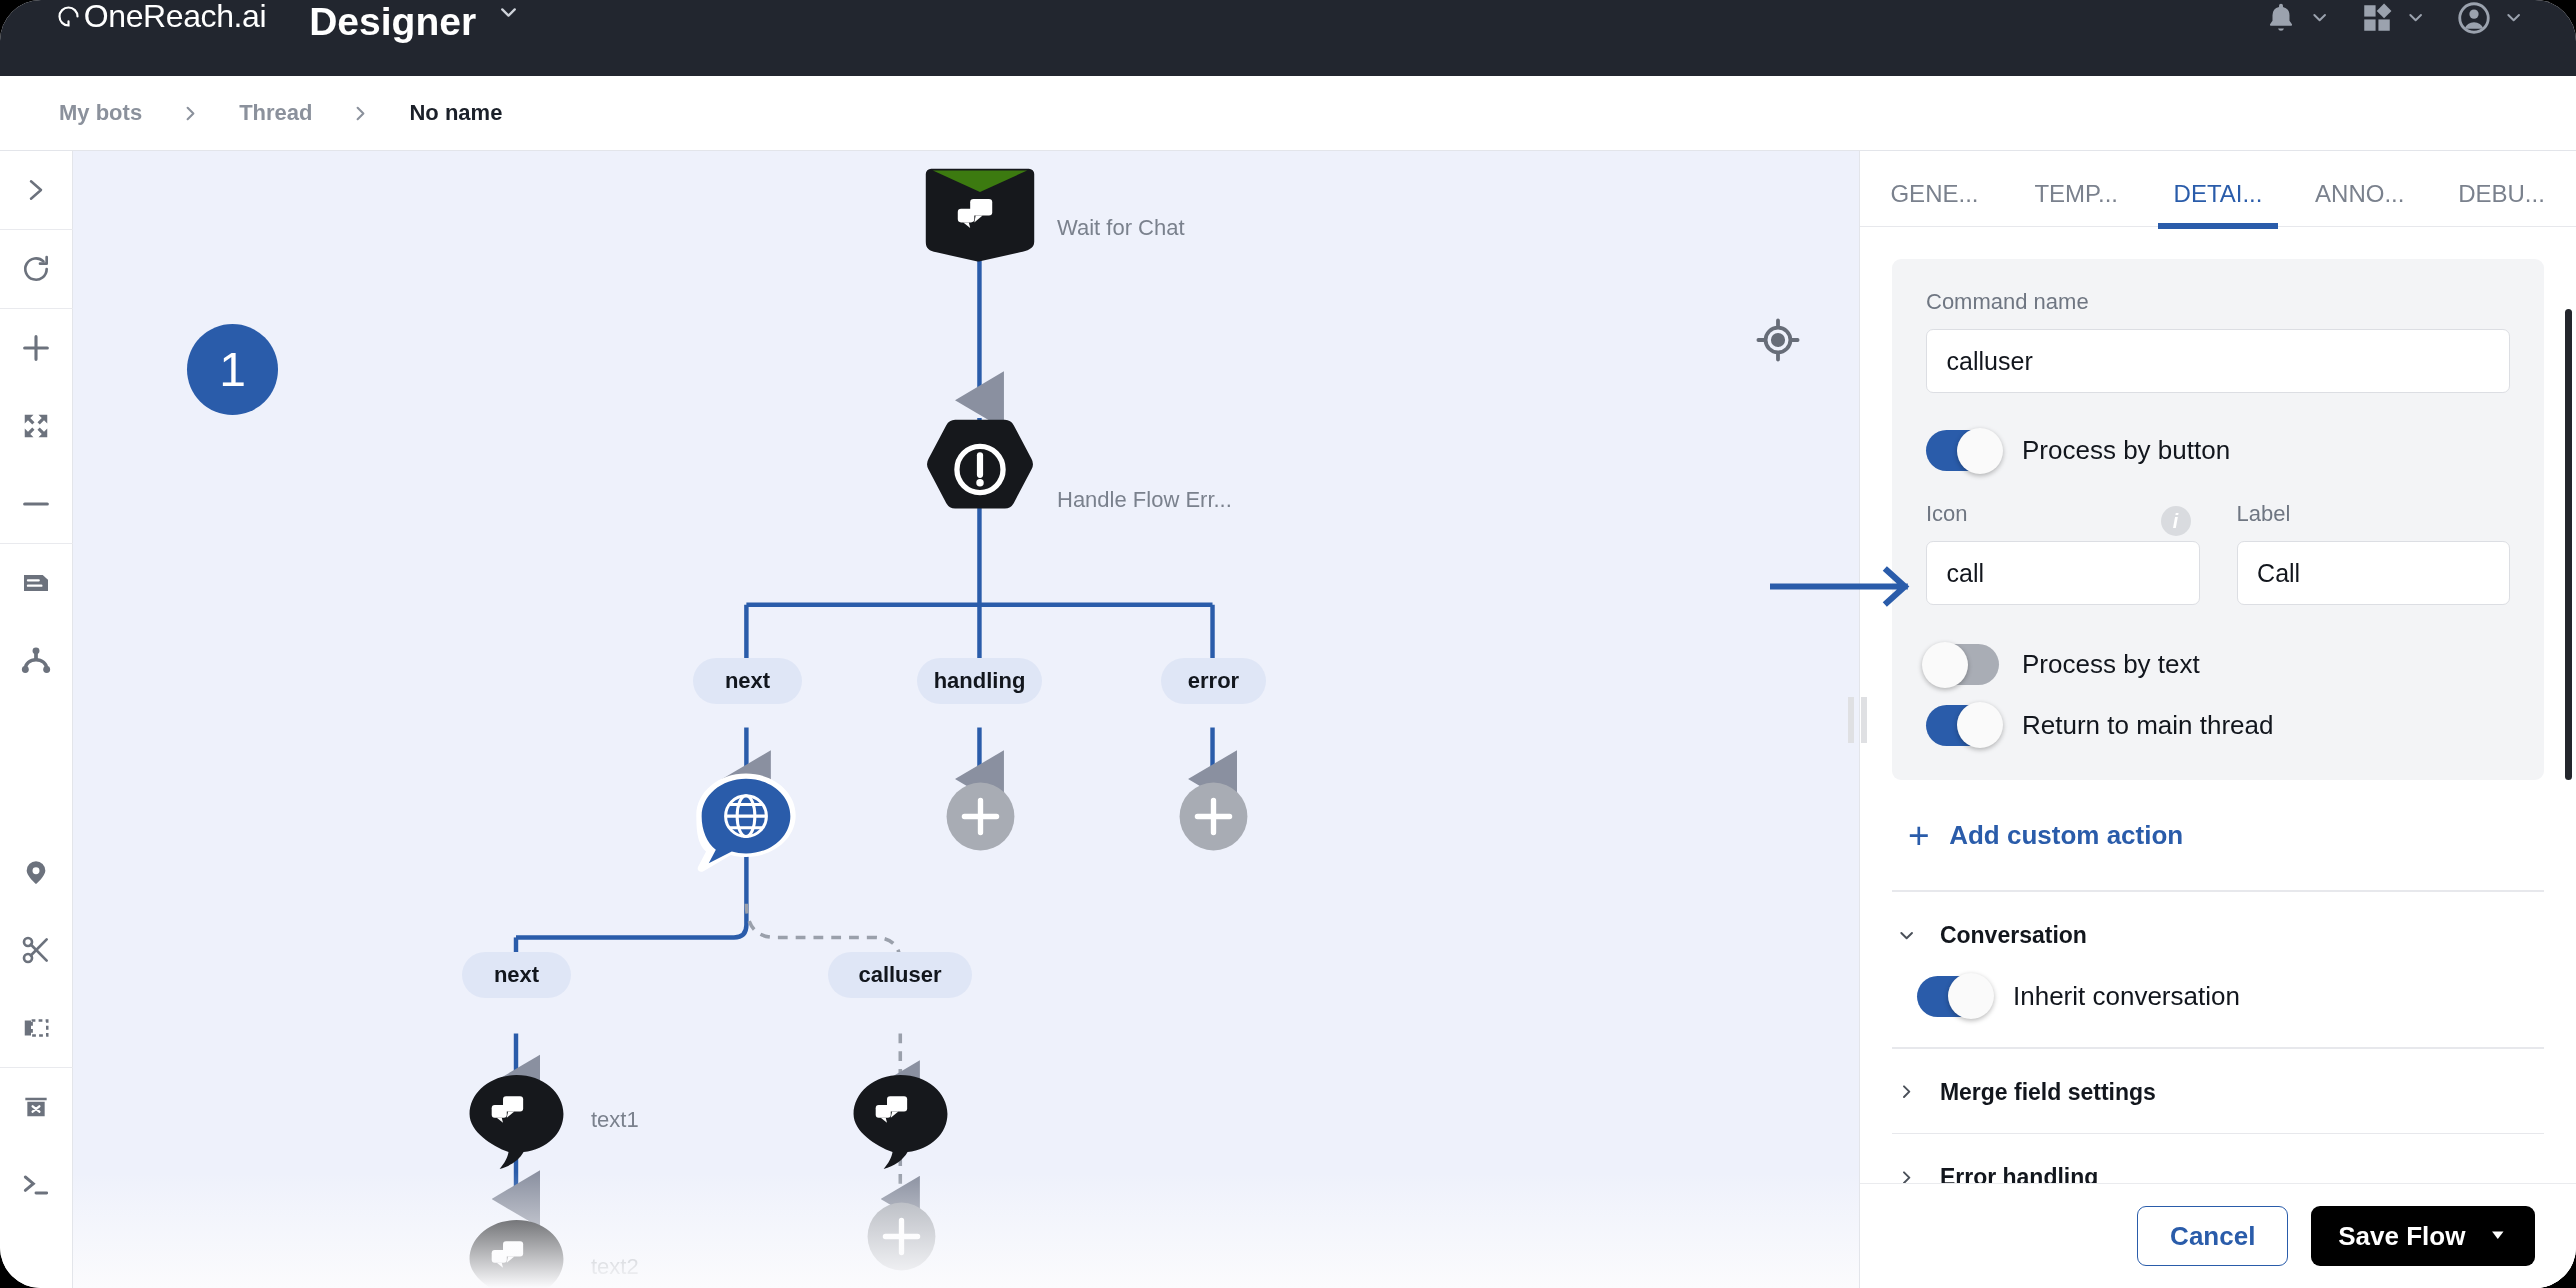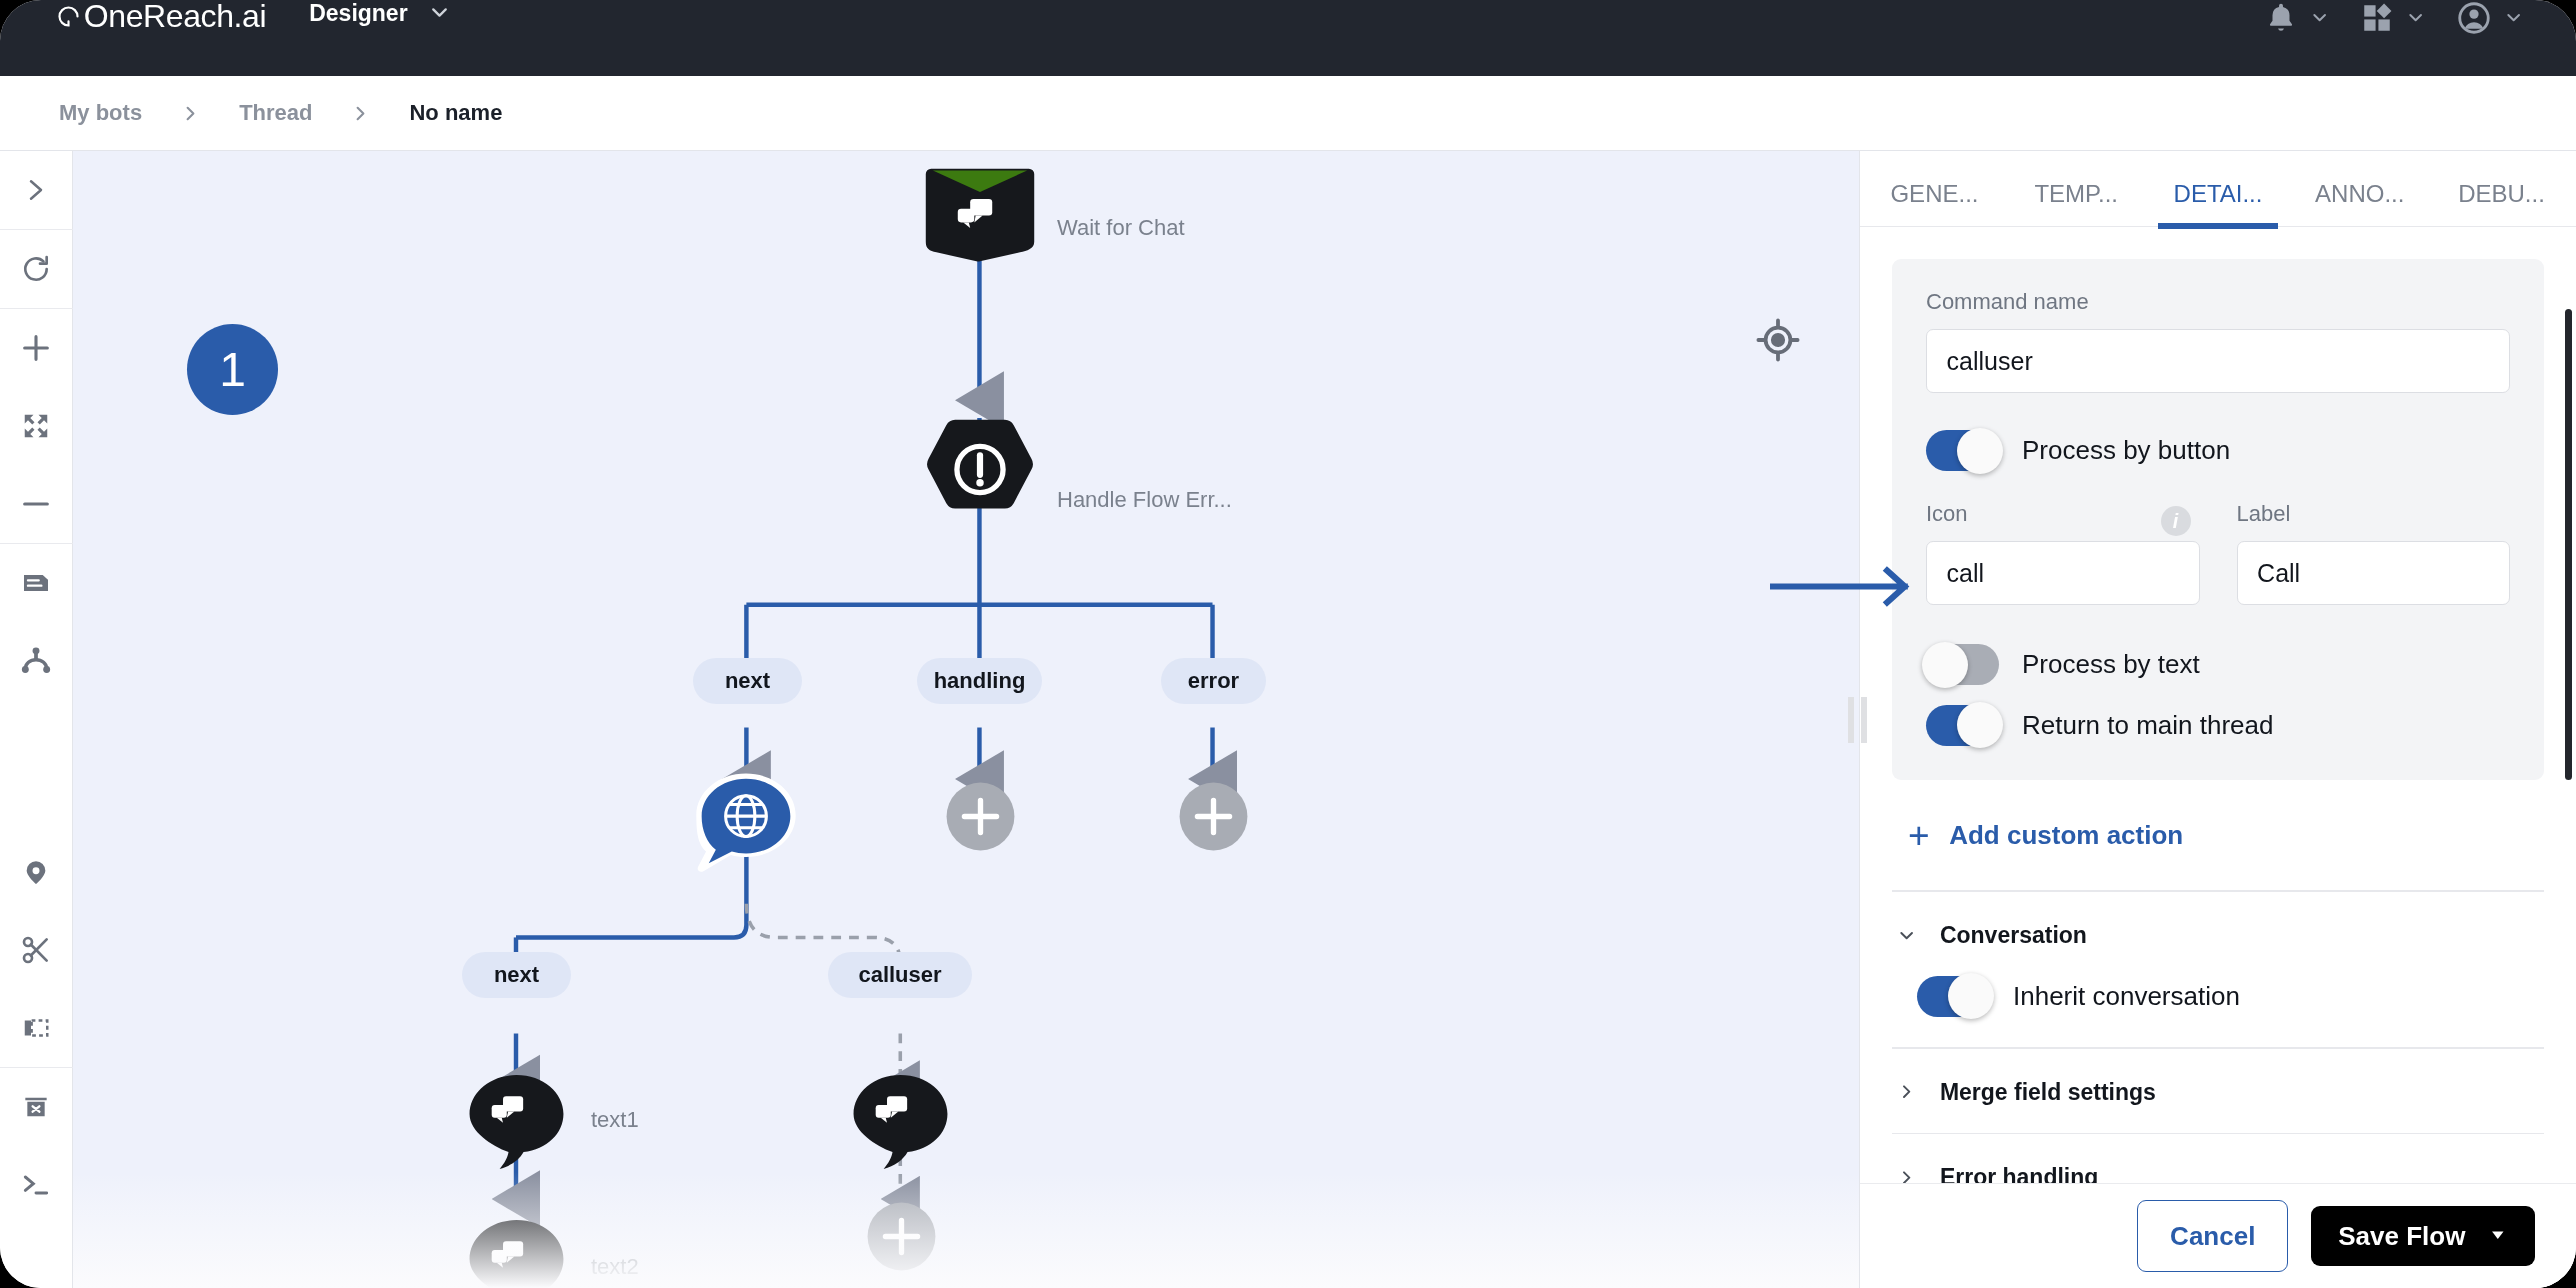--- a/index.html
+++ b/index.html
@@ -22,21 +22,21 @@
     background: #22262f;
     display: flex; align-items: flex-start;
   }
   .brand-logo {
     margin-left: 55px;
     font-size: 32px; font-weight: 400; color: #fff;
     letter-spacing: -0.4px; line-height: 1;
     display: flex; align-items: center;
   }
   .app-title {
-    margin-left: 43px; font-size: 23px; font-weight: 700; color: #fff;
+    margin-left: 43px; font-size: 39px; font-weight: 700; color: #fff;
   }
   .title-caret { margin-left: 19.6px; color: #cfd3da; display: flex; align-items: center; }
   .topbar-right {
     margin-left: auto; margin-right: 52px;
     display: flex; align-items: center; gap: 30px;
   }
   .tb-group { display: flex; align-items: center; gap: 10.7px; }
   .tb-icon { color: #9ba2ae; display: flex; align-items: center; }
 
   
@@ -174,21 +174,21 @@
   }
   .chev { color: #4a5059; display: flex; align-items: center; }
   .section-body { padding: 0 0 30px 25px; }
 
   .panel-footer {
     height: 105px; background: #fff; border-top: 1.8px solid #eaebee;
     display: flex; align-items: center; justify-content: flex-end;
     gap: 23px; padding-right: 41px;
   }
   .btn-cancel {
-    height: 72px; min-width: 151px; border-radius: 9px;
+    height: 60px; min-width: 151px; border-radius: 9px;
     border: 1.8px solid #2a5caa; background: #fff; color: #2a5caa;
     font-size: 26px; font-weight: 700; font-family: "Liberation Sans", sans-serif;
   }
   .btn-save {
     height: 60px; border-radius: 9px; border: none;
     background: #000000; color: #fff;
     font-size: 26px; font-weight: 700;
     display: flex; align-items: center; gap: 23px; padding: 0 27px;
     font-family: "Liberation Sans", sans-serif;
   }

